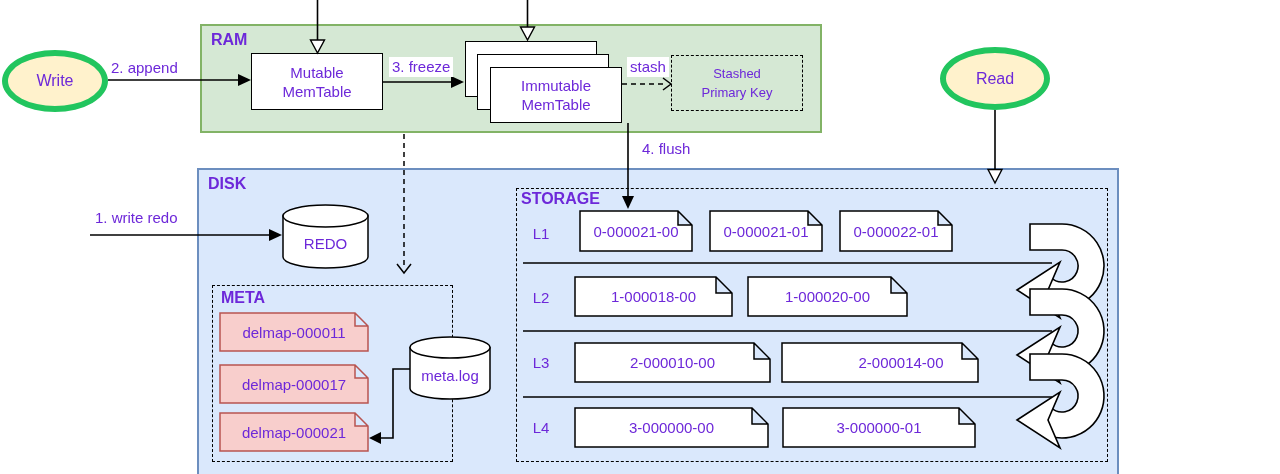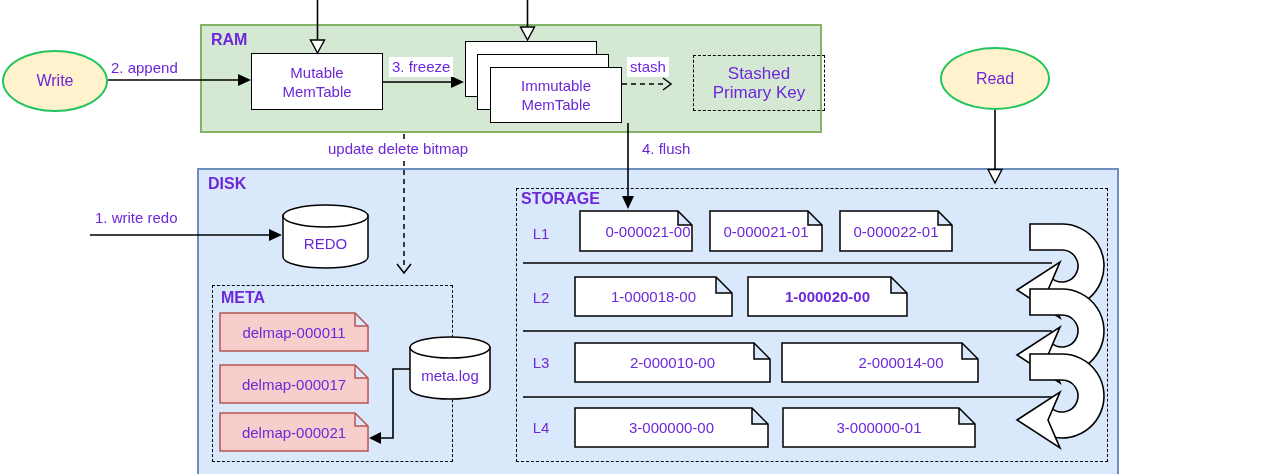--- a/index.html
+++ b/index.html
@@ -6,34 +6,34 @@
   .canvas{position:relative;width:1280px;height:474px;background:#ffffff;overflow:hidden;
           font-family:"Liberation Sans", sans-serif;color:#6d28d9;}
   .abs{position:absolute;box-sizing:border-box;}
   
   .ram-box{left:200px;top:24px;width:622px;height:109px;background:#d5e8d4;border:2px solid #82b366;z-index:1;}
   .disk-box{left:197px;top:168px;width:922px;height:364px;background:#dae8fc;border:2px solid #6c8ebf;z-index:1;}
   .meta-box{left:212px;top:285px;width:241px;height:177px;border:1.5px dashed #000;z-index:2;}
   .storage-box{left:516px;top:188px;width:592px;height:274px;border:1.5px dashed #000;z-index:2;}
   .container-label{position:absolute;left:9px;top:5px;font-size:16px;font-weight:bold;}
   
-  .actor{border:2px solid #22c55e;background:#fff2cc;border-radius:50%;display:flex;
+  .actor{border:6px solid #22c55e;background:#fff2cc;border-radius:50%;display:flex;
          align-items:center;justify-content:center;font-size:16px;z-index:1;}
   .actor.write{left:2px;top:50px;width:106px;height:62px;}
   .actor.read{left:940px;top:47px;width:110px;height:63px;}
   
   .node{background:#fff;border:1.5px solid #000;display:flex;align-items:center;justify-content:center;
         text-align:center;font-size:15px;line-height:19px;white-space:pre-line;z-index:2;}
   .mutable{left:251px;top:53px;width:132px;height:57px;}
   .imm-back{left:465px;top:41px;width:132px;height:56px;}
   .imm-mid{left:477px;top:54px;width:132px;height:56px;}
   .imm-front{left:490px;top:67px;width:132px;height:56px;}
-  .stashed{left:693px;top:55px;width:132px;height:56px;background:transparent;border:1.5px dashed #000;
+  .stashed{left:671px;top:55px;width:132px;height:56px;background:transparent;border:1.5px dashed #000;
            display:flex;align-items:center;justify-content:center;text-align:center;
-           font-size:17px;line-height:19px;white-space:pre-line;z-index:2;}
+           font-size:13px;line-height:19px;white-space:pre-line;z-index:2;}
   
   svg.overlay{position:absolute;left:0;top:0;z-index:4;pointer-events:none;}
   
   .txt{position:absolute;display:flex;align-items:center;justify-content:center;text-align:center;
        font-size:15px;z-index:6;}
   .lvl{font-size:15px;}
   .edge-label{position:absolute;background:#ffffff;font-size:15px;line-height:20px;padding:0 3px;
               white-space:nowrap;z-index:7;}
 </style>
 </head>
@@ -161,34 +161,33 @@
   </svg>
 
   <div class="txt" style="left:283px;top:231px;width:85px;height:24px;">REDO</div>
   <div class="txt" style="left:410px;top:363px;width:80px;height:24px;">meta.log</div>
 
   <div class="txt lvl" style="left:524px;top:224px;width:34px;height:18px;">L1</div>
   <div class="txt lvl" style="left:524px;top:288px;width:34px;height:18px;">L2</div>
   <div class="txt lvl" style="left:524px;top:353px;width:34px;height:18px;">L3</div>
   <div class="txt lvl" style="left:524px;top:418px;width:34px;height:18px;">L4</div>
 
-  <div class="txt" style="left:580px;top:211px;width:112px;height:40px;margin-left:12px;">0-000021-00</div>
+  <div class="txt" style="left:580px;top:211px;width:112px;height:40px;">0-000021-00</div>
   <div class="txt" style="left:710px;top:211px;width:112px;height:40px;">0-000021-01</div>
   <div class="txt" style="left:840px;top:211px;width:112px;height:40px;">0-000022-01</div>
   <div class="txt" style="left:575px;top:277px;width:157px;height:39px;">1-000018-00</div>
-  <div class="txt" style="left:748px;top:277px;width:159px;height:39px;font-weight:bold;">1-000020-00</div>
+  <div class="txt" style="left:748px;top:277px;width:159px;height:39px;">1-000020-00</div>
   <div class="txt" style="left:575px;top:343px;width:195px;height:39px;">2-000010-00</div>
   <div class="txt" style="left:782px;top:343px;width:196px;height:39px;padding-left:21px;">2-000014-00</div>
   <div class="txt" style="left:575px;top:408px;width:193px;height:39px;">3-000000-00</div>
   <div class="txt" style="left:783px;top:408px;width:192px;height:39px;">3-000000-01</div>
 
   <div class="txt" style="left:220px;top:313px;width:148px;height:38px;">delmap-000011</div>
   <div class="txt" style="left:220px;top:365px;width:148px;height:38px;">delmap-000017</div>
   <div class="txt" style="left:220px;top:413px;width:148px;height:38px;">delmap-000021</div>
 
   <div class="edge-label" style="left:108px;top:58px;">2. append</div>
   <div class="edge-label" style="left:389px;top:57px;">3. freeze</div>
   <div class="edge-label" style="left:627px;top:57px;">stash</div>
-  <div class="edge-label" style="left:325px;top:139px;">update delete bitmap</div>
   <div class="edge-label" style="left:639px;top:139px;">4. flush</div>
   <div class="edge-label" style="left:92px;top:208px;">1. write redo</div>
 
 </div>
 
 </body></html>

